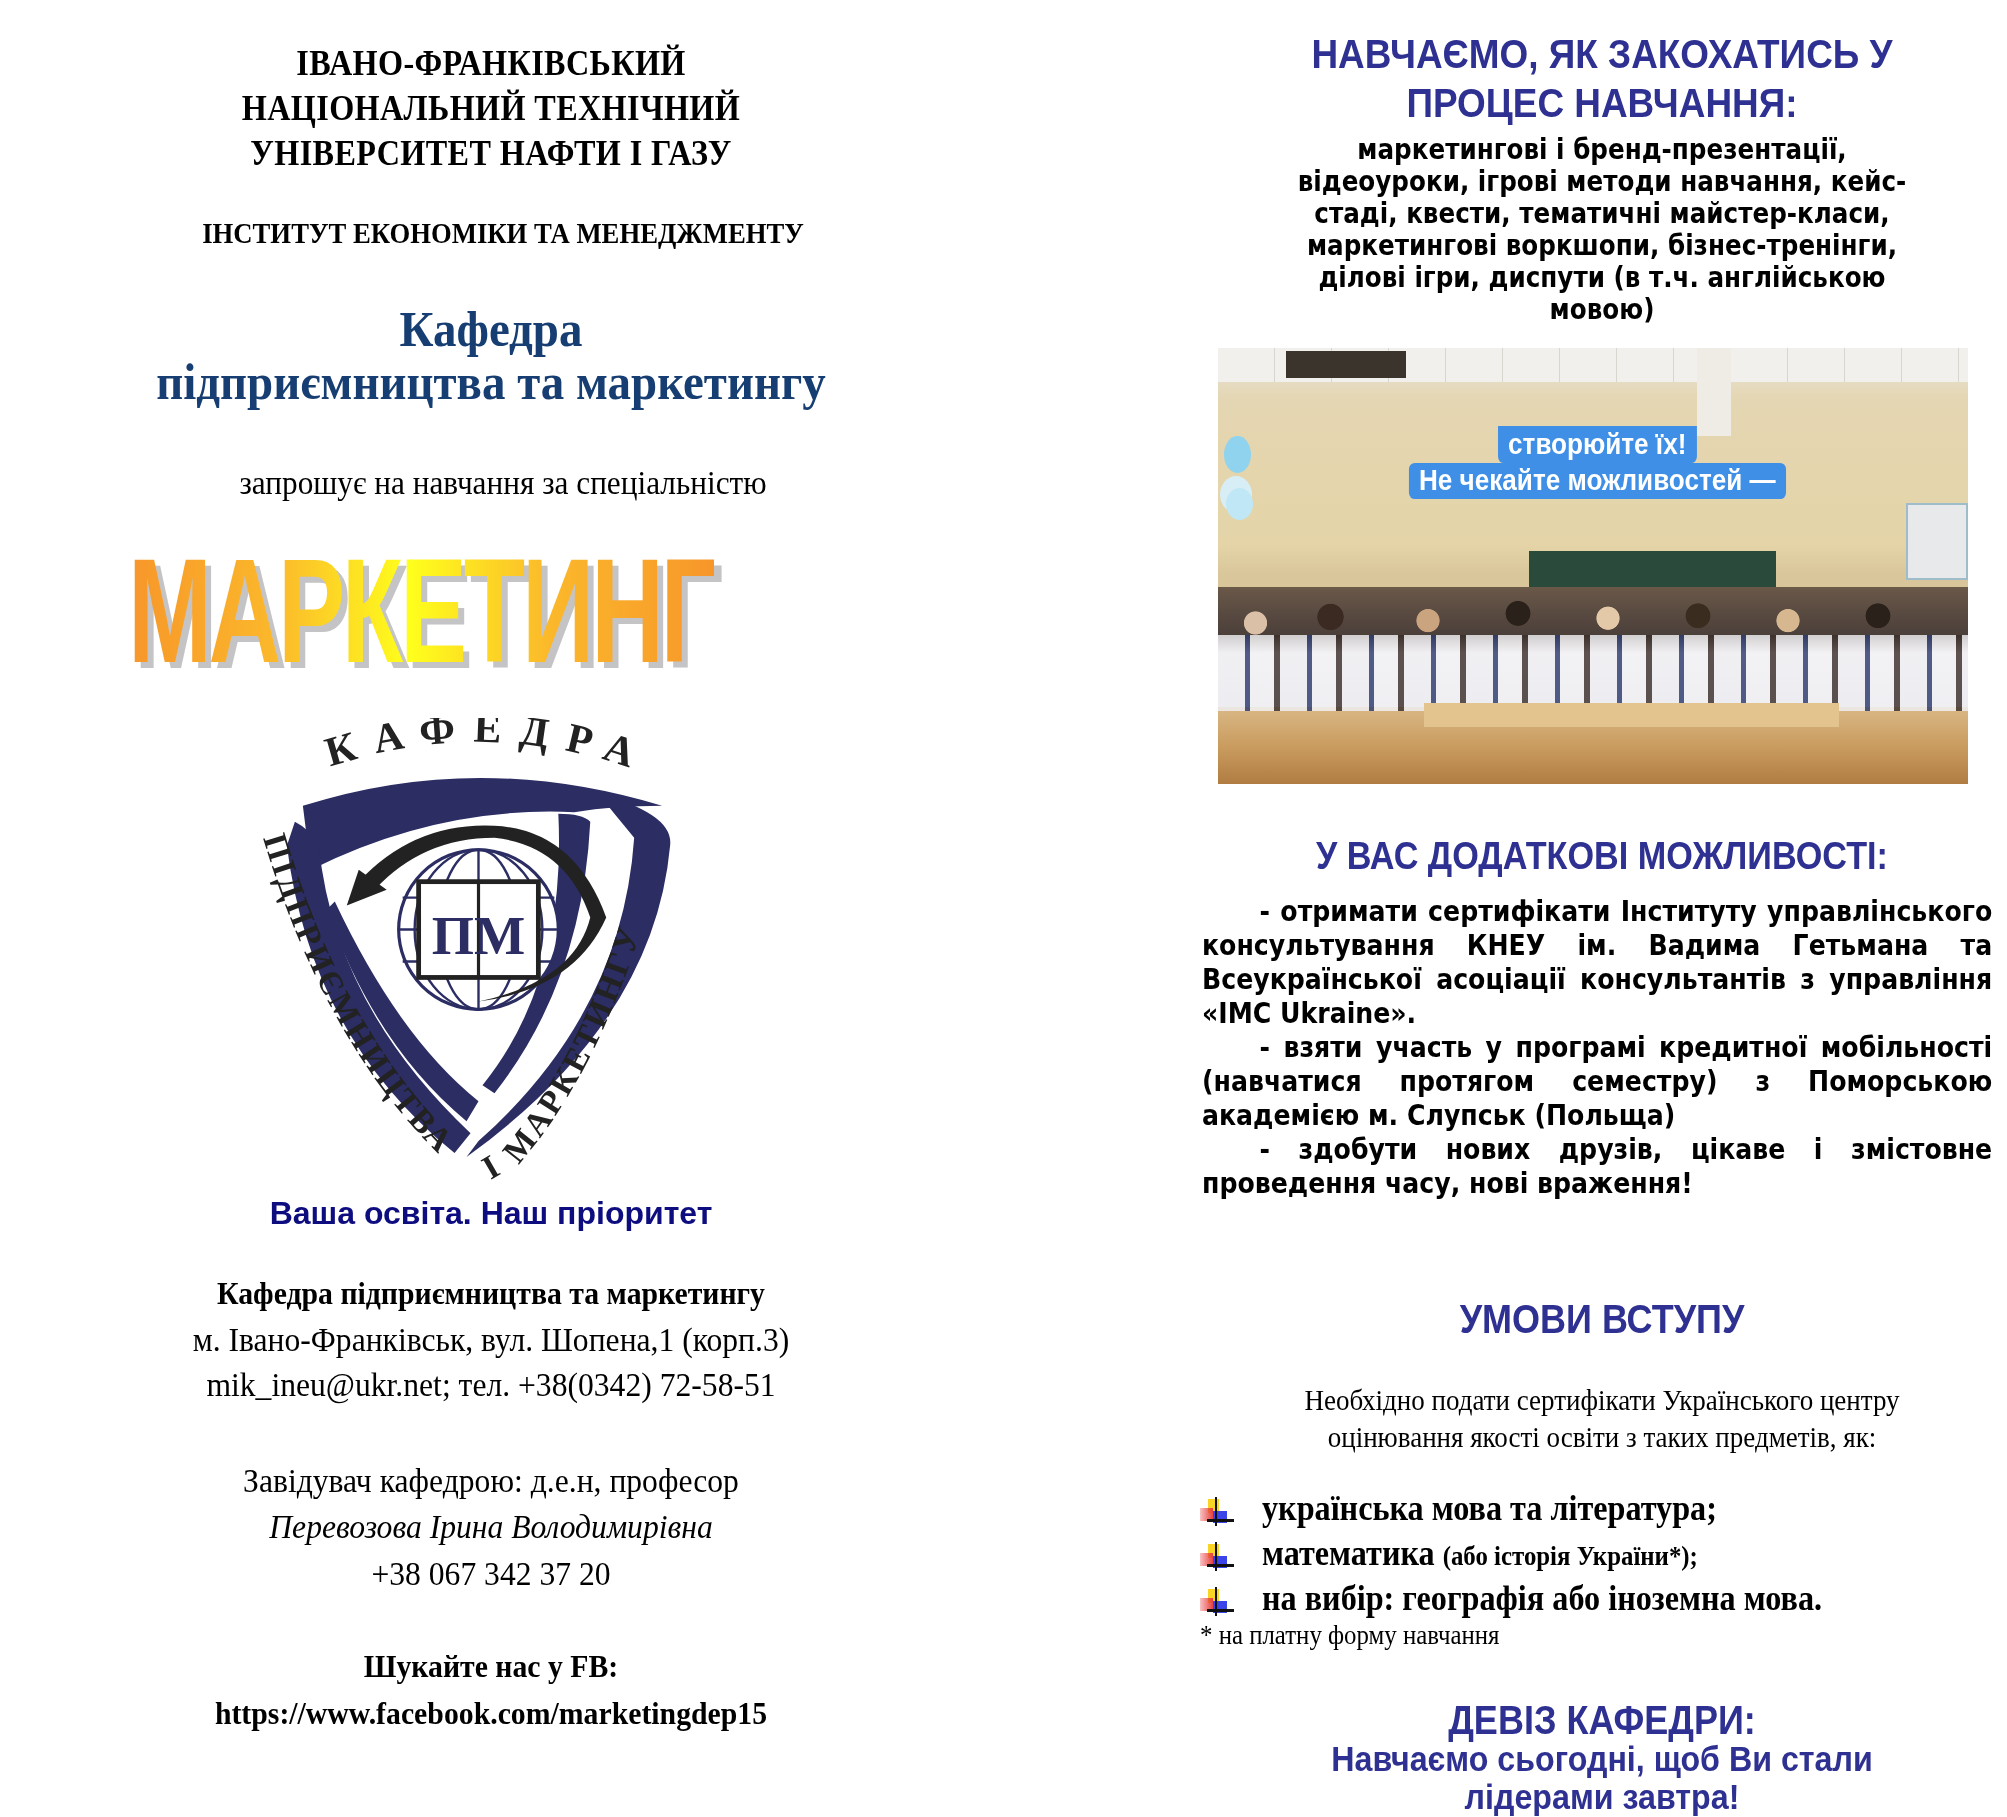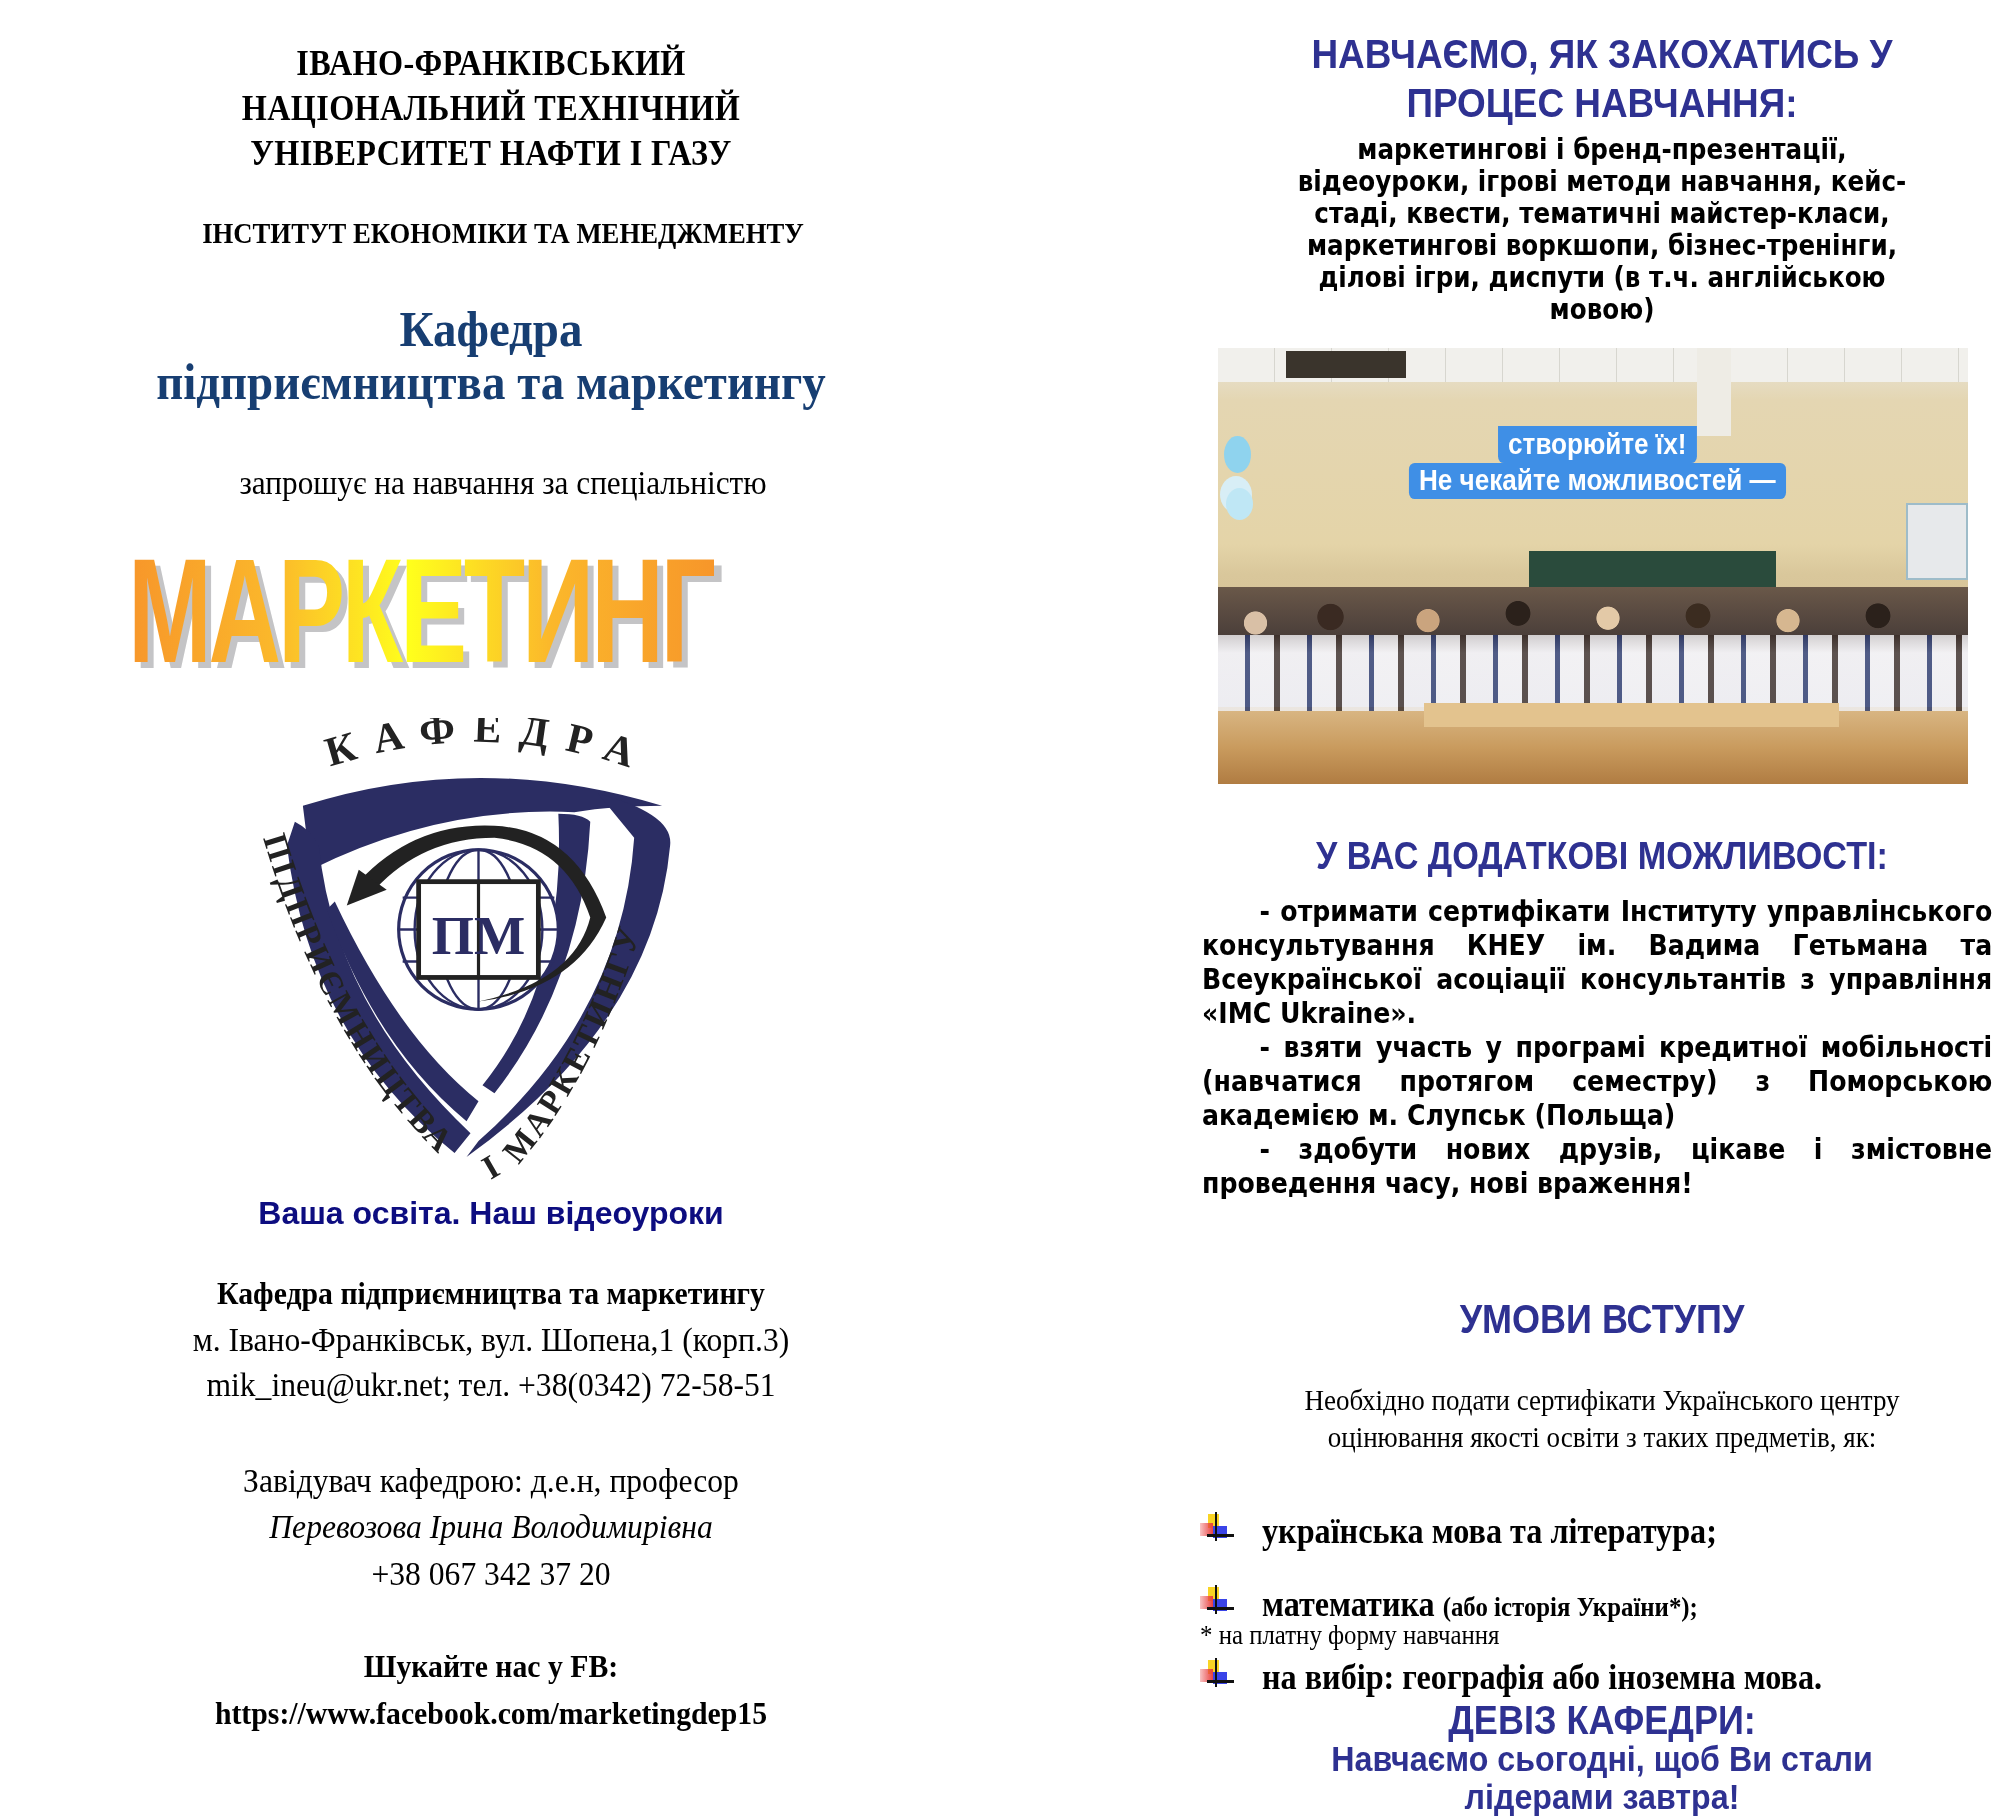--- a/index.html
+++ b/index.html
@@ -77,21 +77,21 @@
 
   .r-h2 { left: 0; width: 810px; top: 835px; font-size: 38px; transform: scaleX(0.9); }
   .opps { left: 4.8px; width: 790px; top: 895px; font-family: "DejaVu Sans", sans-serif; font-weight: bold;
           font-size: 28px; line-height: 34px; text-align: justify; transform: scaleX(0.9); transform-origin: left top; width: 878px; }
   .opps p { text-align: justify; text-align-last: left; }
 
   .r-h3 { left: 0; width: 810px; top: 1297px; font-size: 40px; transform: scaleX(0.9); }
   .req-intro { left: 0; width: 810px; top: 1381px; font-size: 30px; line-height: 37px; transform: scaleX(0.9); }
 
   .subjects { left: 3.2px; top: 1484px; width: 798px; }
-  .subj { position: relative; height: 45px; display: flex; align-items: flex-start; margin-top: 28px; }
+  .subj { position: relative; height: 45px; display: flex; align-items: flex-end; }
   .subj .txt { font-weight: bold; font-size: 35px; margin-left: 30px; transform: scaleX(0.92); transform-origin: left center; white-space: nowrap; }
   .subj .txt small { font-weight: bold; font-size: 27px; }
   .bullet { position: relative; width: 32px; height: 32px; flex: none; }
   .bullet .y { position: absolute; left: 8px; top: 1.6px; width: 11.2px; height: 14.4px; background: #f9d424; }
   .bullet .r { position: absolute; left: 0; top: 11.2px; width: 12.8px; height: 12.8px; background: linear-gradient(90deg, rgba(230,60,60,0.3), #e94040); }
   .bullet .b { position: absolute; left: 12.8px; top: 14.4px; width: 14.4px; height: 11.2px; background: #3a44e8; }
   .bullet .vl { position: absolute; left: 14.4px; top: 0; width: 2.4px; height: 29px; background: #111; }
   .bullet .hl { position: absolute; left: 6.4px; top: 22.3px; width: 27px; height: 2.4px; background: #111; }
   .footnote { left: 3.2px; top: 1620px; font-size: 27px; transform: scaleX(0.92); transform-origin: left top; white-space: nowrap; }
   .motto { left: 0; width: 810px; top: 1740px; font-size: 35px; line-height: 38px; transform: scaleX(0.92); }
@@ -155,21 +155,21 @@
       <text font-family="Liberation Serif, serif" font-weight="bold" font-size="42" fill="#222" letter-spacing="3">
         <textPath href="#arcLeft" startOffset="0%">ПІДПРИЄМНИЦТВА</textPath>
       </text>
       <text x="310" y="580" font-family="Liberation Serif, serif" font-weight="bold" font-size="42" fill="#222" transform="rotate(-30 310 570)">І</text>
       <text font-family="Liberation Serif, serif" font-weight="bold" font-size="42" fill="#222" letter-spacing="3">
         <textPath href="#arcRight" startOffset="0%">МАРКЕТИНГУ</textPath>
       </text>
     </svg>
   </div>
 
-  <div class="abs slogan center">Ваша освіта. Наш відеоуроки</div>
+  <div class="abs slogan center">Ваша освіта. Наш пріоритет</div>
 
   <div class="abs contact-title center">Кафедра підприємництва та маркетингу</div>
   <div class="abs contact-line c1 center">м. Івано-Франківськ, вул. Шопена,1 (корп.3)</div>
   <div class="abs contact-line c2 center">mik_ineu@ukr.net; тел. +38(0342) 72-58-51</div>
 
   <div class="abs contact-line head1 center">Завідувач кафедрою: д.е.н, професор</div>
   <div class="abs contact-line head2 center">Перевозова Ірина Володимирівна</div>
   <div class="abs contact-line head3 center">+38 067 342 37 20</div>
 
   <div class="abs fb1 center">Шукайте нас у FB:</div>

